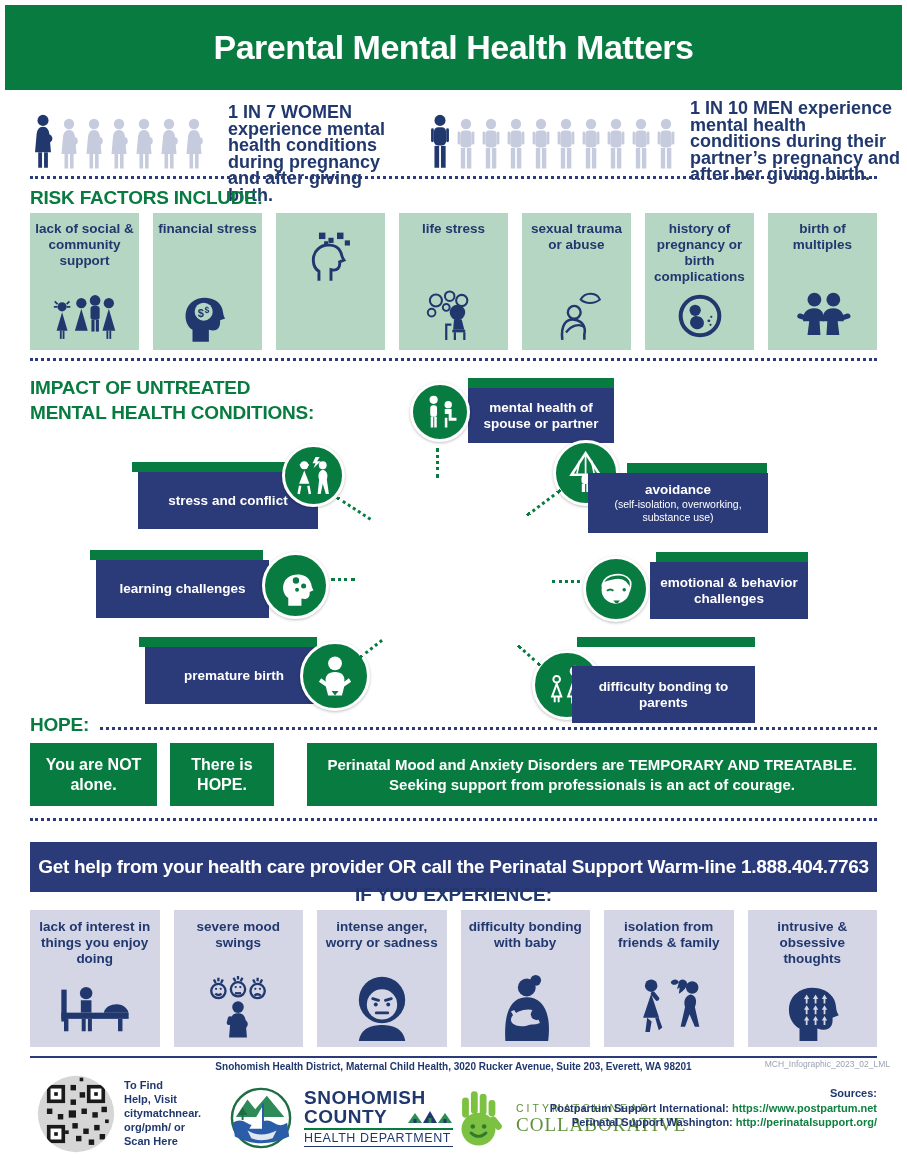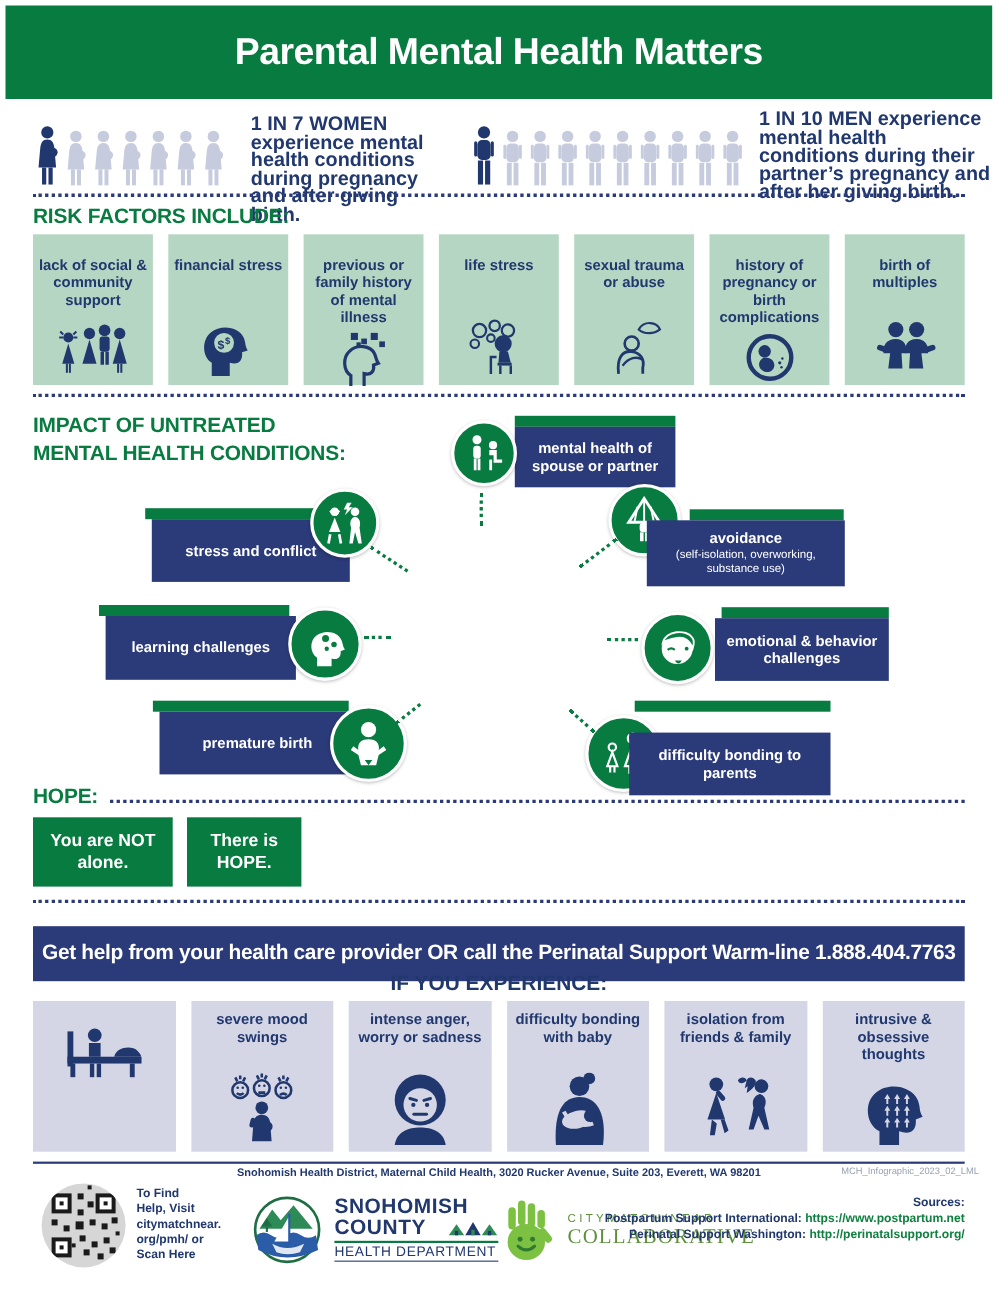--- a/index.html
+++ b/index.html
@@ -22,21 +22,21 @@
   .stat-text{color:var(--navy);font-weight:bold;font-size:18px;line-height:16.5px}
 
   .dotsep{border-top:3px dotted var(--navy-box);height:0}
   .g-dots{border-top:3px dotted var(--green);height:0;transform-origin:left center}
   .g-vdots{border-left:3px dotted var(--green);width:0}
 
   .sec-head-green{color:var(--green);font-weight:bold;font-size:19px;letter-spacing:-.2px}
   .sec-head-navy{color:var(--navy);font-weight:bold;font-size:19px}
 
   .riskrow{left:30px;top:213px;width:847px;display:flex;gap:14px}
-  .riskbox{flex:1;height:137px;background:var(--light-green);padding:20px 5px 6px;
+  .riskbox{flex:1;height:137px;background:var(--light-green);padding:8px 5px 6px;
     display:flex;flex-direction:column;justify-content:space-between;align-items:center}
   .rlabel{color:var(--navy);font-weight:bold;font-size:13.5px;line-height:16px;text-align:center}
   .ricon{height:62px;display:flex;align-items:flex-end;color:var(--navy)}
 
   .center-circle{left:354px;top:478px;width:194px;height:194px;border-radius:50%;
     background:var(--green);overflow:hidden}
   .band{position:absolute;left:0;top:85px;width:100%;height:10px;background:#fff}
   .ctr-top{position:absolute;left:0;top:40px;width:100%;text-align:center;
     color:#fff;font-weight:bold;font-size:21px}
   .ctr-bottom{position:absolute;left:27px;top:102px;width:140px;text-align:center;
@@ -198,21 +198,20 @@
       <div class="ricon">
         <svg width="62" height="56" viewBox="0 0 72 60">
           <path d="M18 60 V46 C8 40 7 22 17 14 C28 5 47 8 52 20 C54 25 53 28 56 33 L50 35 C51 44 46 49 37 46 V60 Z" fill="currentColor"></path>
           <circle cx="31" cy="25" r="10.5" fill="#b6d6c4"></circle>
           <text x="24" y="31" font-size="13" font-weight="bold" fill="currentColor" font-family="Liberation Sans,sans-serif">$</text>
           <text x="32" y="26" font-size="10" font-weight="bold" fill="currentColor" font-family="Liberation Sans,sans-serif">$</text>
         </svg>
       </div>
     </div>
     <div class="riskbox">
-      <div class="rlabel">previous or family history of mental illness</div>
       <div class="ricon">
         <svg width="62" height="56" viewBox="0 0 72 60">
           <path d="M22 60 V49 C14 44 13 30 21 23 C28 16 43 17 47 26 C49 30 48 32 51 36 L46 38 C47 45 43 49 36 47 V60" fill="none" stroke="currentColor" stroke-width="3.4"></path>
           <rect x="22" y="4" width="7.5" height="7.5" fill="currentColor"></rect>
           <rect x="33" y="10" width="6" height="6" fill="currentColor"></rect>
           <rect x="43" y="4" width="7.5" height="7.5" fill="currentColor"></rect>
           <rect x="52" y="13" width="6" height="6" fill="currentColor"></rect>
           <rect x="28" y="14" width="4.5" height="4.5" fill="currentColor"></rect>
         </svg>
       </div>
@@ -387,31 +386,33 @@
   <div class="abs panel" style="left:572px;top:666px;width:183px;height:57px">
     <div class="plabel">difficulty bonding to parents</div>
   </div>
   <div class="abs g-dots" style="left:518px;top:644px;width:30px;transform:rotate(42deg)"></div>
 
   <div class="abs sec-head-green" style="left:30px;top:714px">HOPE:</div>
   <div class="abs dotsep" style="left:100px;top:727px;width:777px"></div>
 
   <div class="abs hopebox" style="left:30px;top:743px;width:127px;height:63px;font-size:16px;line-height:20px;padding:0 14px">You are NOT alone.</div>
   <div class="abs hopebox" style="left:170px;top:743px;width:104px;height:63px;font-size:16px;line-height:20px;padding:0 18px">There is HOPE.</div>
+  <div class="abs hopebox" style="left:307px;top:743px;width:570px;height:63px;font-size:15px;line-height:20px;padding:0 14px">Perinatal Mood and Anxiety Disorders are TEMPORARY AND TREATABLE. Seeking support from professionals is an act of courage.</div>
 
   <div class="abs dotsep" style="left:30px;top:818px;width:847px"></div>
 
   <div class="abs banner">
     <div>Get help from your health care provider OR call the Perinatal Support Warm-line 1.888.404.7763</div>
   </div>
 
   <div class="abs sec-head-navy" style="left:0;top:884px;width:907px;text-align:center">IF YOU EXPERIENCE:</div>
 
   <div class="abs exprow">
     <div class="expbox">
+      <div class="elabel">lack of interest in things you enjoy doing</div>
       <div class="eicon">
         <svg width="92" height="62" viewBox="0 0 92 70">
           <rect x="8" y="12" width="6" height="36" fill="currentColor"></rect>
           <rect x="8" y="38" width="76" height="7" fill="currentColor"></rect>
           <rect x="11" y="45" width="5" height="14" fill="currentColor"></rect>
           <rect x="72" y="45" width="5" height="14" fill="currentColor"></rect>
           <circle cx="36" cy="16" r="7" fill="currentColor"></circle>
           <path d="M30 24 h12 v14 h-12 z" fill="currentColor"></path>
           <rect x="31" y="45" width="4.5" height="14" fill="currentColor"></rect>
           <rect x="38" y="45" width="4.5" height="14" fill="currentColor"></rect>

